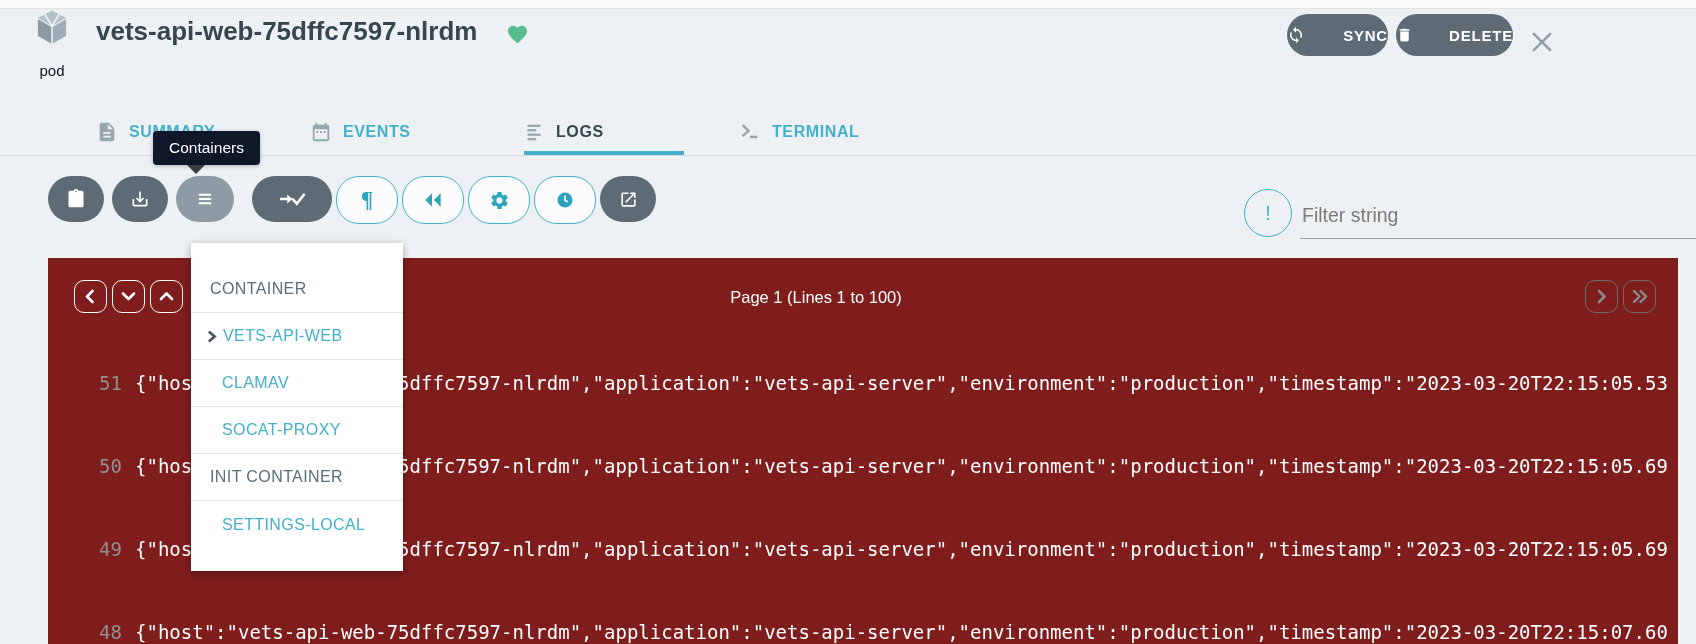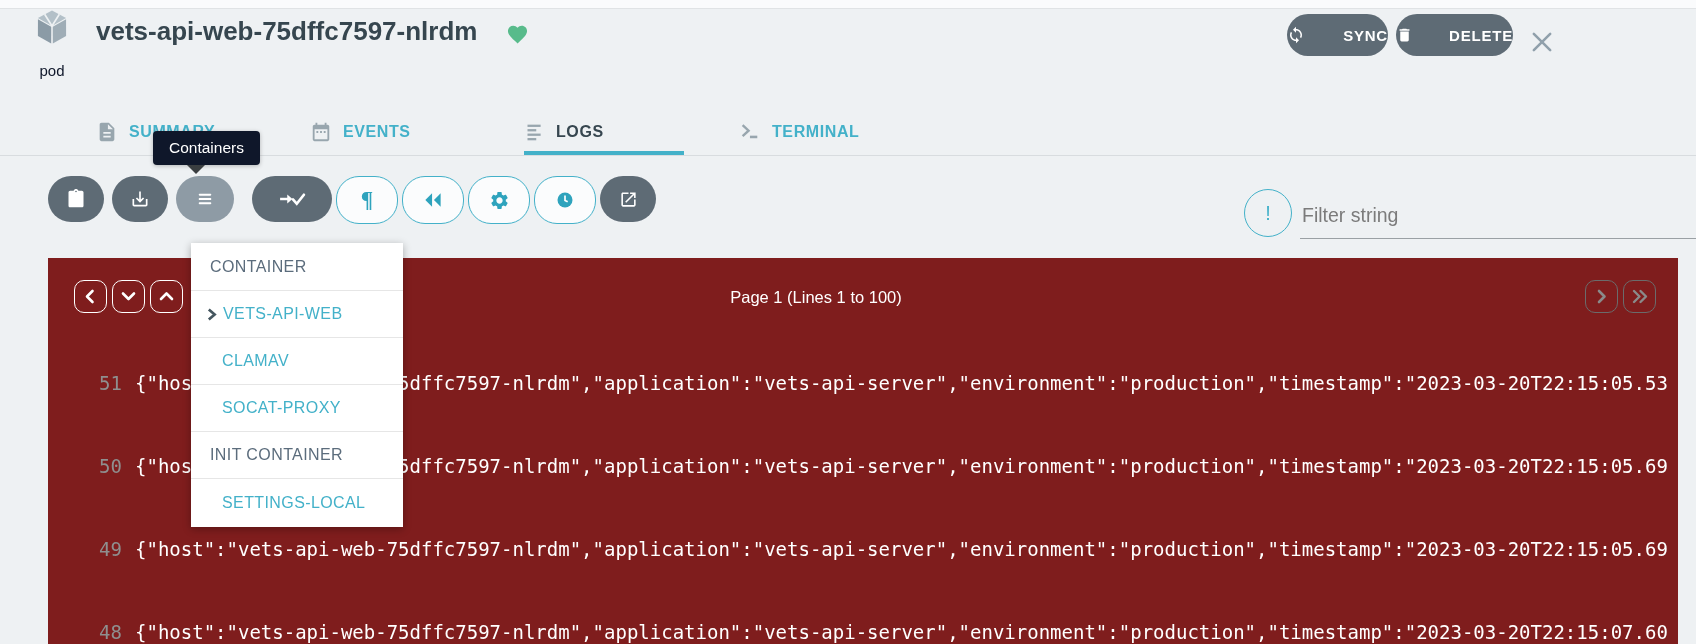--- a/index.html
+++ b/index.html
@@ -30,21 +30,21 @@
   .tb.filled{background:#5e6b75;}
   .tb.filled-active{background:#8e9ba5;}
   .tb.outlined{background:#fbfcfd;border:1.5px solid #43b1c9;}
   .pilcrow{font-size:23px;font-weight:bold;color:#2ea3bd;font-family:"Liberation Serif",serif;}
   .filter-bang{left:1244px;top:189px;width:48px;height:48px;border:1.5px solid #43b1c9;border-radius:50%;
                display:flex;align-items:center;justify-content:center;font-size:20px;color:#43b1c9;cursor:pointer;box-sizing:border-box;}
   .filter-input{left:1300px;top:192px;width:392px;height:44px;background:transparent;border:none;
                 border-bottom:1.5px solid #9aa0a4;font-size:19.5px;color:#444;outline:none;font-family:"Liberation Sans",sans-serif;}
   .filter-input::placeholder{color:#7b7b7b;opacity:1;}
   
-  .menu{left:191px;top:243px;width:212px;background:#fff;z-index:40;box-shadow:0 2px 8px rgba(0,0,0,.3);padding:1px 0;}
+  .menu{left:191px;top:243px;width:212px;background:#fff;z-index:40;box-shadow:0 2px 8px rgba(0,0,0,.3);padding:23px 0;}
   .menu-row{height:47px;display:flex;align-items:center;border-bottom:1px solid #e6e6e6;box-sizing:border-box;
             font-size:16px;letter-spacing:.4px;}
   .menu-row:last-child{border-bottom:none;}
   .menu-header{padding-left:19px;color:#5b6c7c;cursor:default;}
   .menu-item{padding-left:31px;color:#43b1c9;cursor:pointer;}
   .menu-item.selected{padding-left:13px;gap:4px;}
   
   .logbox{left:48px;top:258px;width:1630px;height:386px;background:#7f1d1d;overflow:hidden;}
   .navbtn{position:absolute;top:22px;width:33px;height:33px;border:1.5px solid #fff;border-radius:10px;
           display:flex;align-items:center;justify-content:center;cursor:pointer;box-sizing:border-box;}

